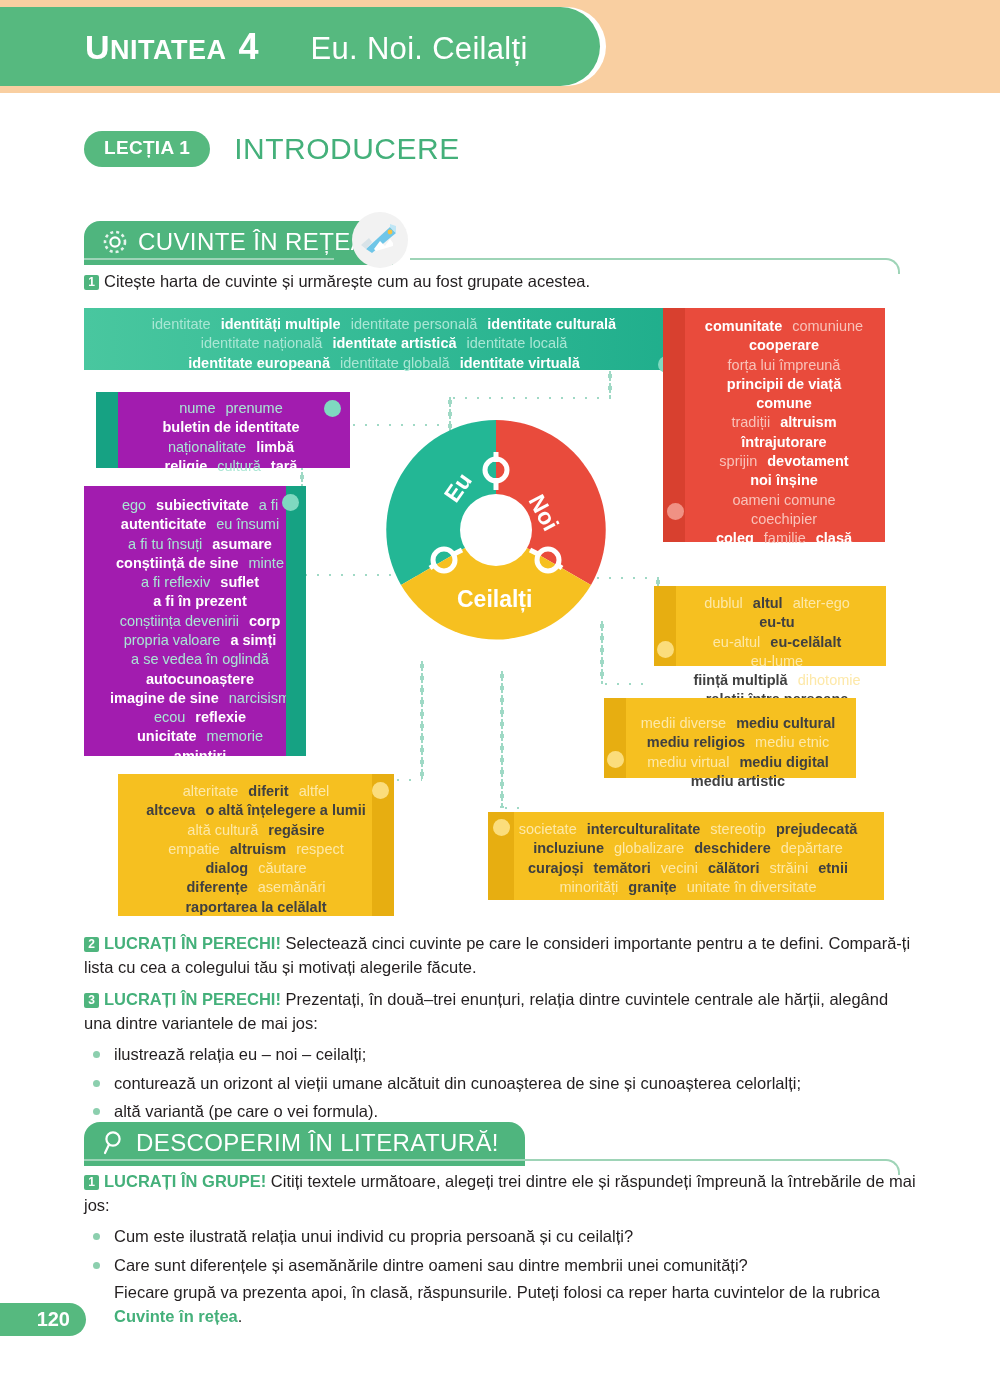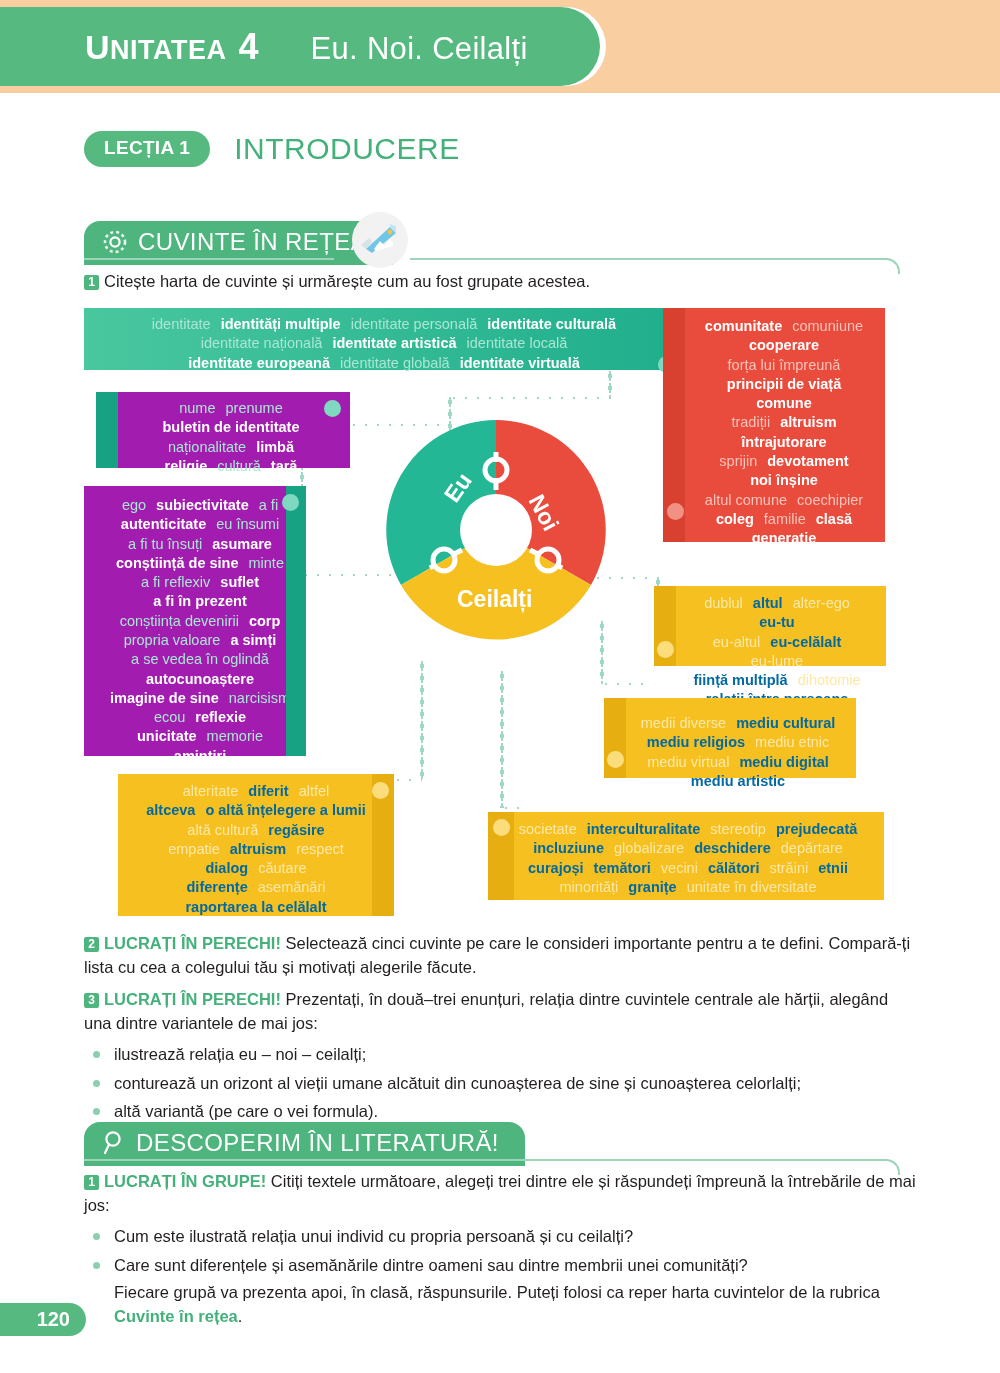--- a/index.html
+++ b/index.html
@@ -87,21 +87,21 @@
   .r-solid{background:#e94b3c;}
   .r-solid .stripe{background:#d8402f;}
   .rtxt .w.l{color:#f8c3ba;}
   .rtxt .w.b{color:#ffffff;}
   .r-dot{background:#f09184;}
 
   
   .y-solid{background:#f6c020;}
   .y-solid .stripe{background:#e7ae11;}
   .ytxt .w.l{color:#fde8a8;}
-  .ytxt .w.b{color:#0369a1;}
+  .ytxt .w.b{color:#404040;}
   .y-dot{background:#fbdd7c;}
 
   
   .dotline{position:absolute;}
   .dotline.h{height:4px;background-image:radial-gradient(#9fd9c5 1.6px, transparent 1.7px);
             background-size:12px 4px;background-repeat:repeat-x;}
   .dotline.v{width:4px;background-image:radial-gradient(#9fd9c5 1.6px, transparent 1.7px);
             background-size:4px 12px;background-repeat:repeat-y;}
 
   
@@ -256,21 +256,21 @@
     <div class="dot r-dot" style="left:4px;bottom:22px;"></div>
     <div>
         <span class="wline"><span class="w b">comunitate</span><span class="w l">comuniune</span></span>
         <span class="wline"><span class="w b">cooperare</span></span>
         <span class="wline"><span class="w l">forța lui împreună</span></span>
         <span class="wline"><span class="w b">principii de viață comune</span></span>
         <span class="wline"><span class="w l">tradiții</span><span class="w b">altruism</span></span>
         <span class="wline"><span class="w b">întrajutorare</span></span>
         <span class="wline"><span class="w l">sprijin</span><span class="w b">devotament</span></span>
         <span class="wline"><span class="w b">noi înșine</span></span>
-        <span class="wline"><span class="w l">altul comune</span><span class="w l">coechipier</span></span>
+        <span class="wline"><span class="w l">oameni comune</span><span class="w l">coechipier</span></span>
         <span class="wline"><span class="w b">coleg</span><span class="w l">familie</span><span class="w b">clasă</span></span>
         <span class="wline"><span class="w b">generație</span></span>
         <span class="wline"><span class="w b">apartenență</span><span class="w b">spațiu social</span></span>
       </div>
   </div>
 
   <div class="wbox y-solid ytxt" style="left:654px;top:296px;width:232px;height:80px;font-size:14.5px;padding-left:24px;padding-top:8px;">
     <div class="stripe"></div>
     <div class="dot y-dot" style="left:3px;bottom:8px;"></div>
     <div>

